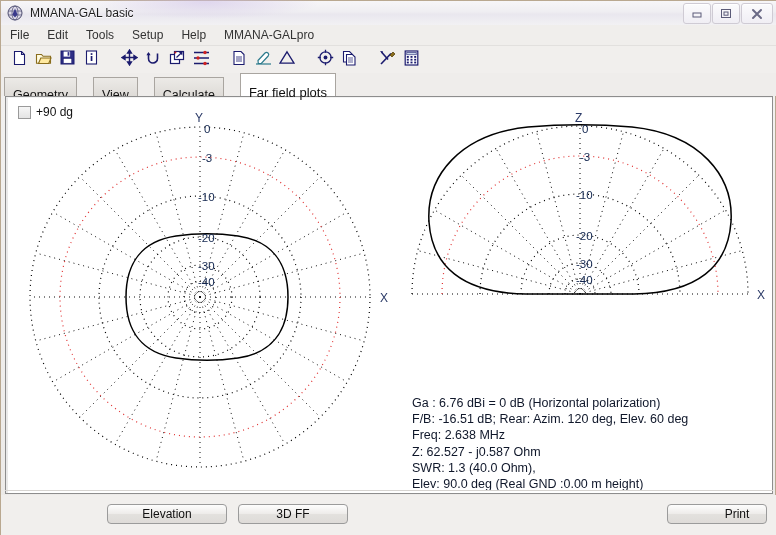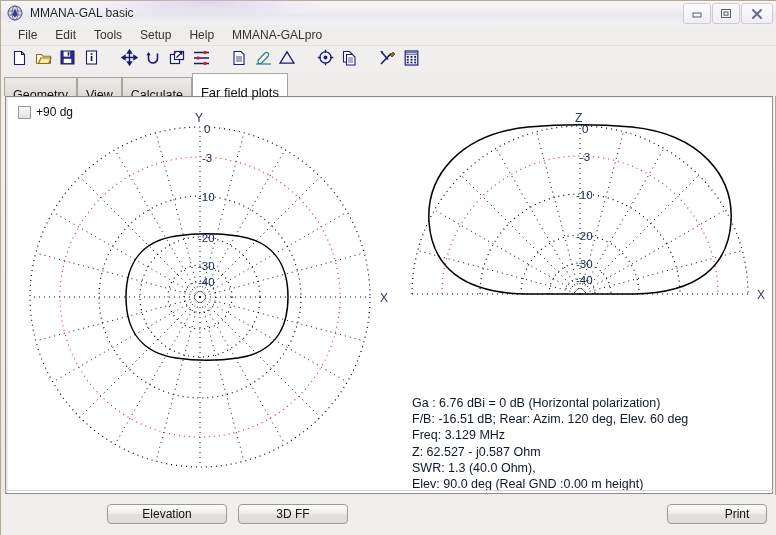--- a/index.html
+++ b/index.html
@@ -46,21 +46,21 @@
     box-shadow:inset 0 1px 0 #fff;
   }
   .wbtn.close{width:30px;}
   .wbtn svg{display:block;}
   
   .menubar{
     position:absolute;left:0;top:24px;width:776px;height:21px;
     background:#f0eeec;
     border-bottom:1px solid #e2e0de;
     display:flex;align-items:center;
-    padding-left:8px;box-sizing:border-box;
+    padding-left:0;box-sizing:border-box;
   }
   .menuitem{
     font-size:12px;color:#333;padding:2px 9px;white-space:nowrap;cursor:default;
   }
   
   .toolbar{
     position:absolute;left:0;top:45px;width:776px;height:27px;
     background:#f1efed;border-bottom:1px solid #ddd9d6;
     display:flex;align-items:center;
   }
@@ -74,21 +74,21 @@
     position:absolute;left:0;top:72px;width:776px;height:23px;
     background:#efedeb;
     display:flex;align-items:flex-end;
     padding-left:3px;box-sizing:border-box;
   }
   .tab{
     height:19px;line-height:19px;padding:8px 8px;
     font-size:12.5px;color:#111;
     background:linear-gradient(180deg,#eceae7 0%,#dedbd7 100%);
     border:1px solid #a9a5a0;border-bottom:none;
-    margin-right:0;box-sizing:border-box;cursor:default;
+    margin-right:16px;box-sizing:border-box;cursor:default;
     white-space:nowrap;
   }
   .tab.active{
     height:23px;line-height:22px;
     background:#ffffff;border-color:#a9a5a0;
     font-size:13px;
     position:relative;z-index:3;
   }
   
   .canvasframe{
@@ -461,21 +461,21 @@
         <text class="ringlabel" x="-4" y="-10">-40</text>
 
         <text class="axlabel" x="-5" y="-172">Z</text>
         <text class="axlabel" x="177" y="5">X</text>
       </g>
     </svg>
 
     <div class="infotext">
       <div>Ga : 6.76 dBi = 0 dB  (Horizontal polarization)</div>
       <div>F/B: -16.51 dB; Rear: Azim. 120 deg,  Elev. 60 deg</div>
-      <div>Freq: 3.129 MHz</div>
+      <div>Freq: 2.638 MHz</div>
       <div>Z: 62.527 - j0.587 Ohm</div>
       <div>SWR: 1.3 (40.0 Ohm),</div>
       <div>Elev: 90.0 deg (Real GND  :0.00 m height)</div>
       <div>(For elev. angle 10.0 dg Peak:-4.4 dBi)</div>
     </div>
   </div>
 
   <div class="hairline"></div>
 
   <div class="bottombar">

